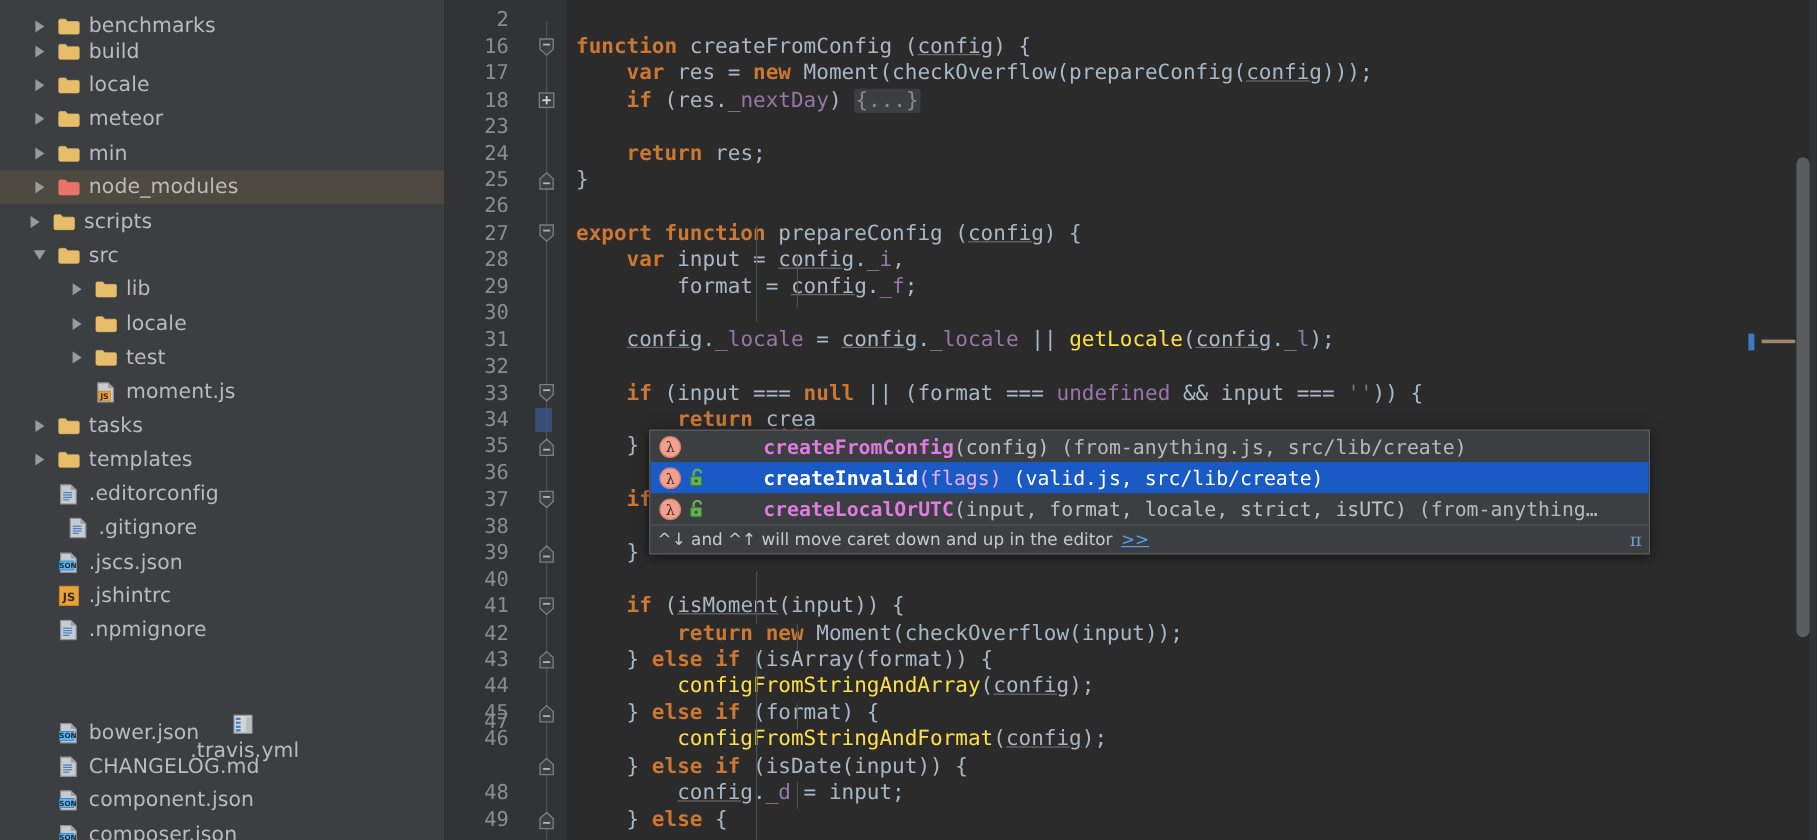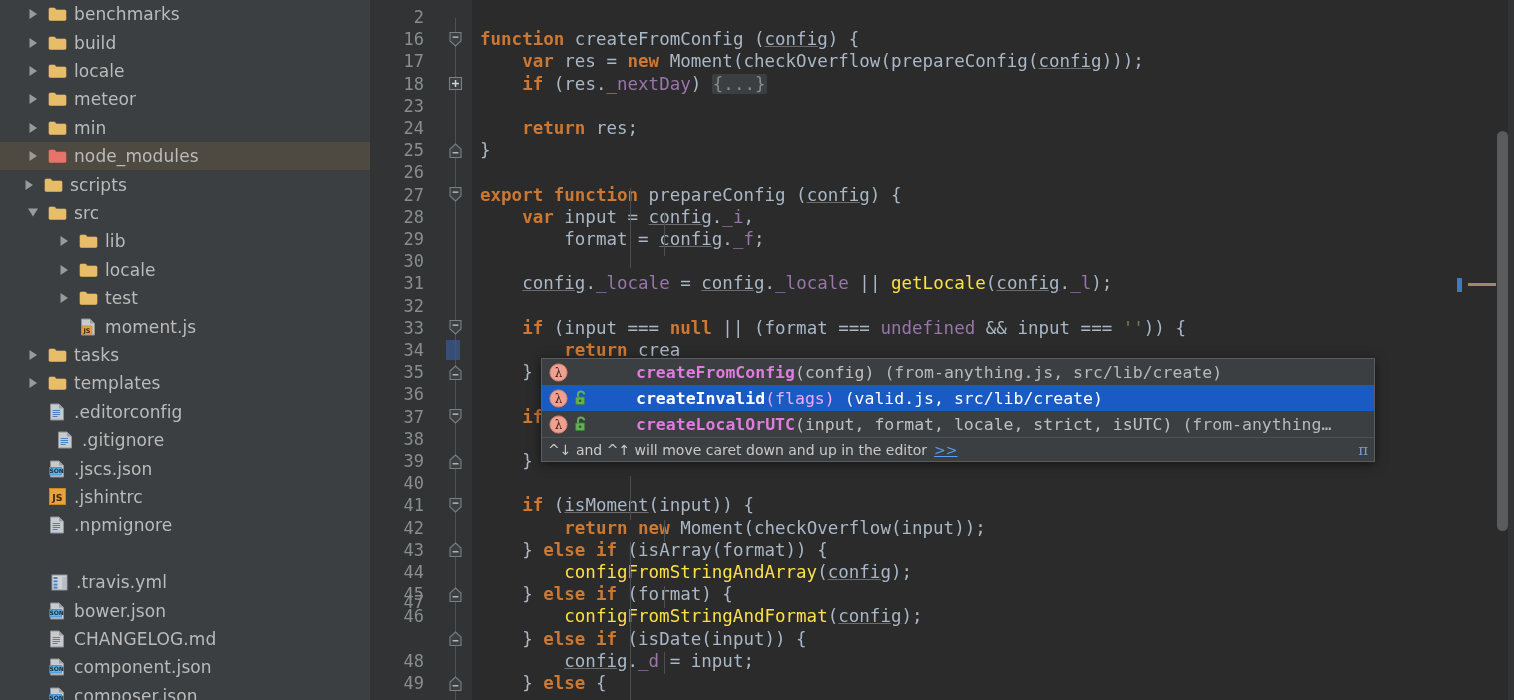--- a/index.html
+++ b/index.html
@@ -131,21 +131,21 @@
   #right-edge {
     position: absolute; right: 0; top: 0; width: 6px; height: 700px; background: #313335;
   }
 </style>
 </head>
 <body>
 
 <div id="app">
 
   <div id="sidebar">
-      <div class="tree-row" style="top: 0px; position: absolute; left: 0px; right: 0px; padding-left: 22px;">
+      <div class="tree-row" style="top: 8px; position: absolute; left: 0px; right: 0px; padding-left: 22px;">
         <span class="tw-arrow">
           <svg width="11" height="12" viewBox="0 0 11 12">
             <path d="M1.5 1 L9 6 L1.5 11 Z" fill="#9a9a9a"></path>
           </svg>
         </span>
         <span class="tw-icon">
           <svg width="19" height="16" viewBox="0 0 19 16">
             <path d="M1 3.2 A1.2 1.2 0 0 1 2.2 2 H6.6 L8.3 4 H16.8 A1.2 1.2 0 0 1 18 5.2 V13.2 A1.2 1.2 0 0 1 16.8 14.4 H2.2 A1.2 1.2 0 0 1 1 13.2 Z" fill="#e8bd69" stroke="#e8bd69" stroke-width=".6"></path>
             <path d="M1.6 6.3 H17.4 V13 A1 1 0 0 1 16.4 14 H2.6 A1 1 0 0 1 1.6 13 Z" fill="#e8bd69" opacity=".82"></path>
           </svg>
@@ -389,21 +389,21 @@
             <path d="M1.5 1 H10 L14.5 5.4 V17 H1.5 Z" fill="#c6cbd0" stroke="#8d9298" stroke-width="1"></path>
             <path d="M10 1 L10 5.4 L14.5 5.4" fill="#9ba0a6"></path>
             <rect x="3.6" y="7" width="7.5" height="1" fill="#4a7fc1"></rect>
             <rect x="3.6" y="9" width="7.5" height="1" fill="#4a7fc1"></rect>
             <rect x="3.6" y="11" width="7.5" height="1" fill="#4a7fc1"></rect>
             <rect x="3.6" y="13" width="5" height="1" fill="#4a7fc1"></rect>
           </svg>
         </span>
         <span class="tw-label">.npmignore</span>
       </div>
-      <div class="tree-row" style="top: 568px; position: absolute; left: 0px; right: 0px; padding-left: 24px;">
+      <div class="tree-row" style="top: 568px; position: absolute; left: 0px; right: 0px; padding-left: 34px; flex-direction: column;">
         <span class="tw-arrow"></span>
         <span class="tw-icon">
           <svg width="17" height="17" viewBox="0 0 17 17">
             <rect x="1" y="1" width="15" height="15" fill="#d6dade" stroke="#8d9298"></rect>
             <rect x="2.5" y="3" width="4" height="2" fill="#4a7fc1"></rect>
             <rect x="2.5" y="6.3" width="4" height="2" fill="#4a7fc1"></rect>
             <rect x="2.5" y="9.6" width="4" height="2" fill="#4a7fc1"></rect>
             <rect x="2.5" y="12.6" width="4" height="2" fill="#4a7fc1"></rect>
             <rect x="7.6" y="2.5" width="7.5" height="12.5" fill="#b9bec3"></rect>
             <rect x="7.6" y="2.5" width="3.5" height="12.5" fill="#cfd3d7"></rect>

